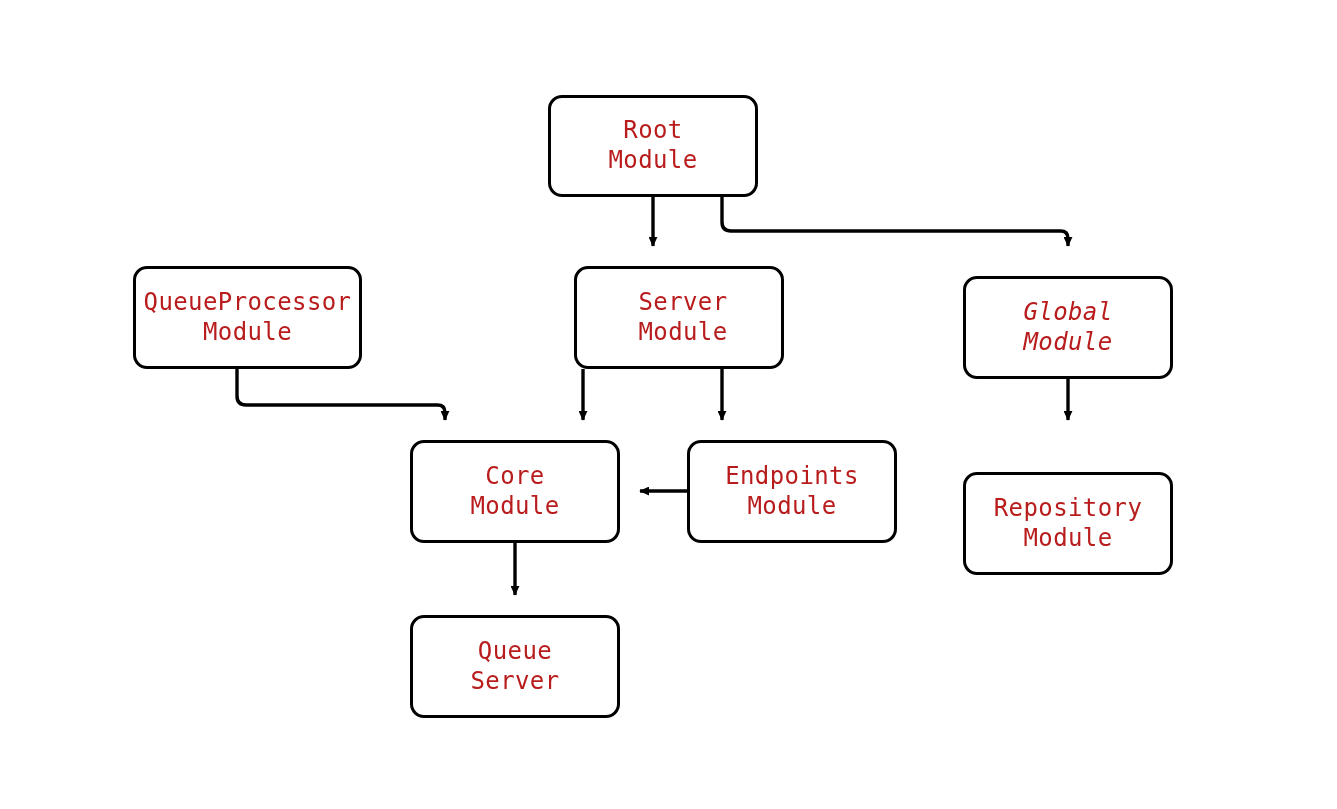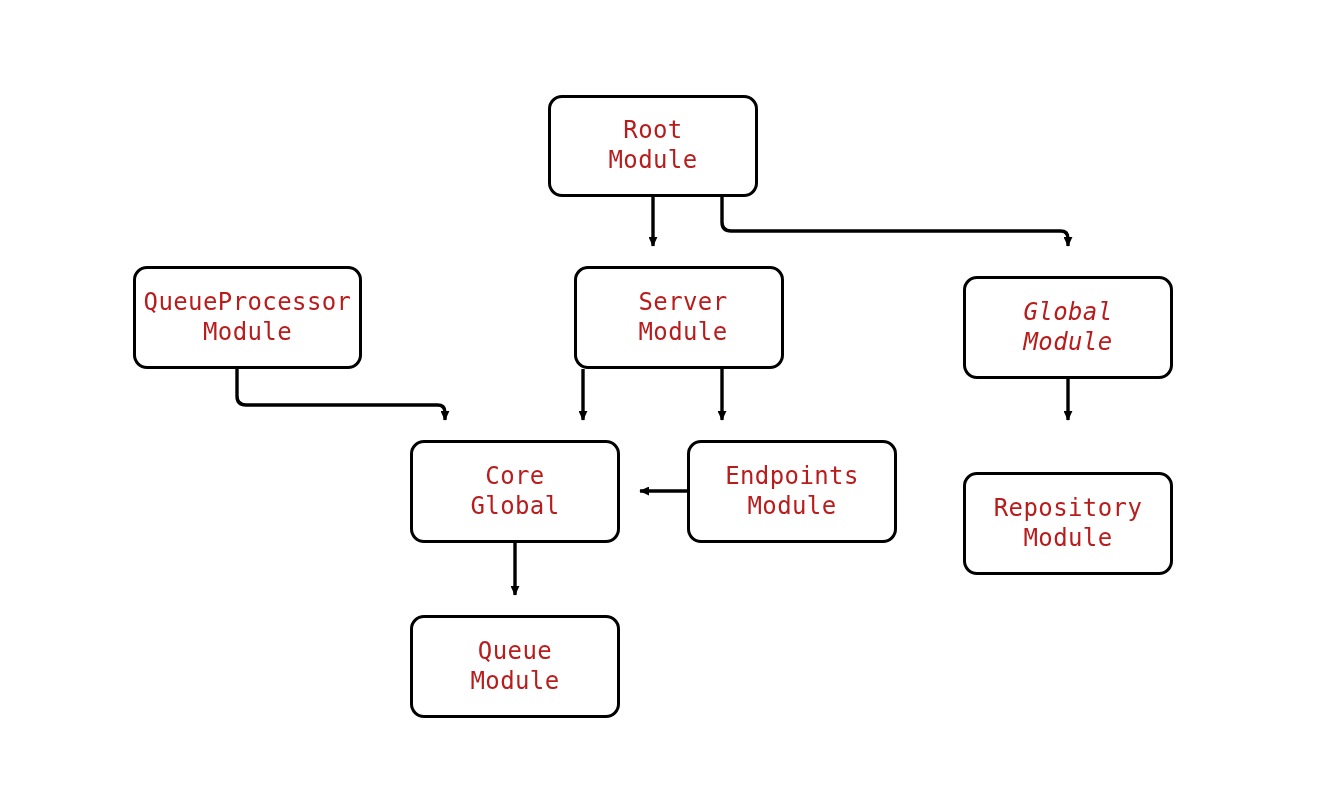--- a/index.html
+++ b/index.html
@@ -82,29 +82,29 @@
       <div class="node" style="left: 574px; top: 266px; width: 210px; height: 103px; border-color: rgb(0, 0, 0); background: rgb(255, 255, 255); padding-left: 8px;">
         <div class="node-label">Server
 Module</div>
       </div>
       <div class="node" style="left: 963px; top: 276px; width: 210px; height: 103px; border-color: rgb(0, 0, 0); background: rgb(255, 255, 255); font-style: italic;">
         <div class="node-label">Global
 Module</div>
       </div>
       <div class="node" style="left: 410px; top: 440px; width: 210px; height: 103px; border-color: rgb(0, 0, 0); background: rgb(255, 255, 255);">
         <div class="node-label">Core
-Global</div>
+Module</div>
       </div>
       <div class="node" style="left: 687px; top: 440px; width: 210px; height: 103px; border-color: rgb(0, 0, 0); background: rgb(255, 255, 255);">
         <div class="node-label">Endpoints
 Module</div>
       </div>
       <div class="node" style="left: 963px; top: 440px; width: 210px; height: 103px; border-color: rgb(0, 0, 0); background: rgb(255, 255, 255); margin-top: 32px;">
         <div class="node-label">Repository
 Module</div>
       </div>
       <div class="node" style="left: 410px; top: 615px; width: 210px; height: 103px; border-color: rgb(0, 0, 0); background: rgb(255, 255, 255);">
         <div class="node-label">Queue
-Module</div>
+Server</div>
       </div>
     </div>
 
 </div>
 
 </body></html>

